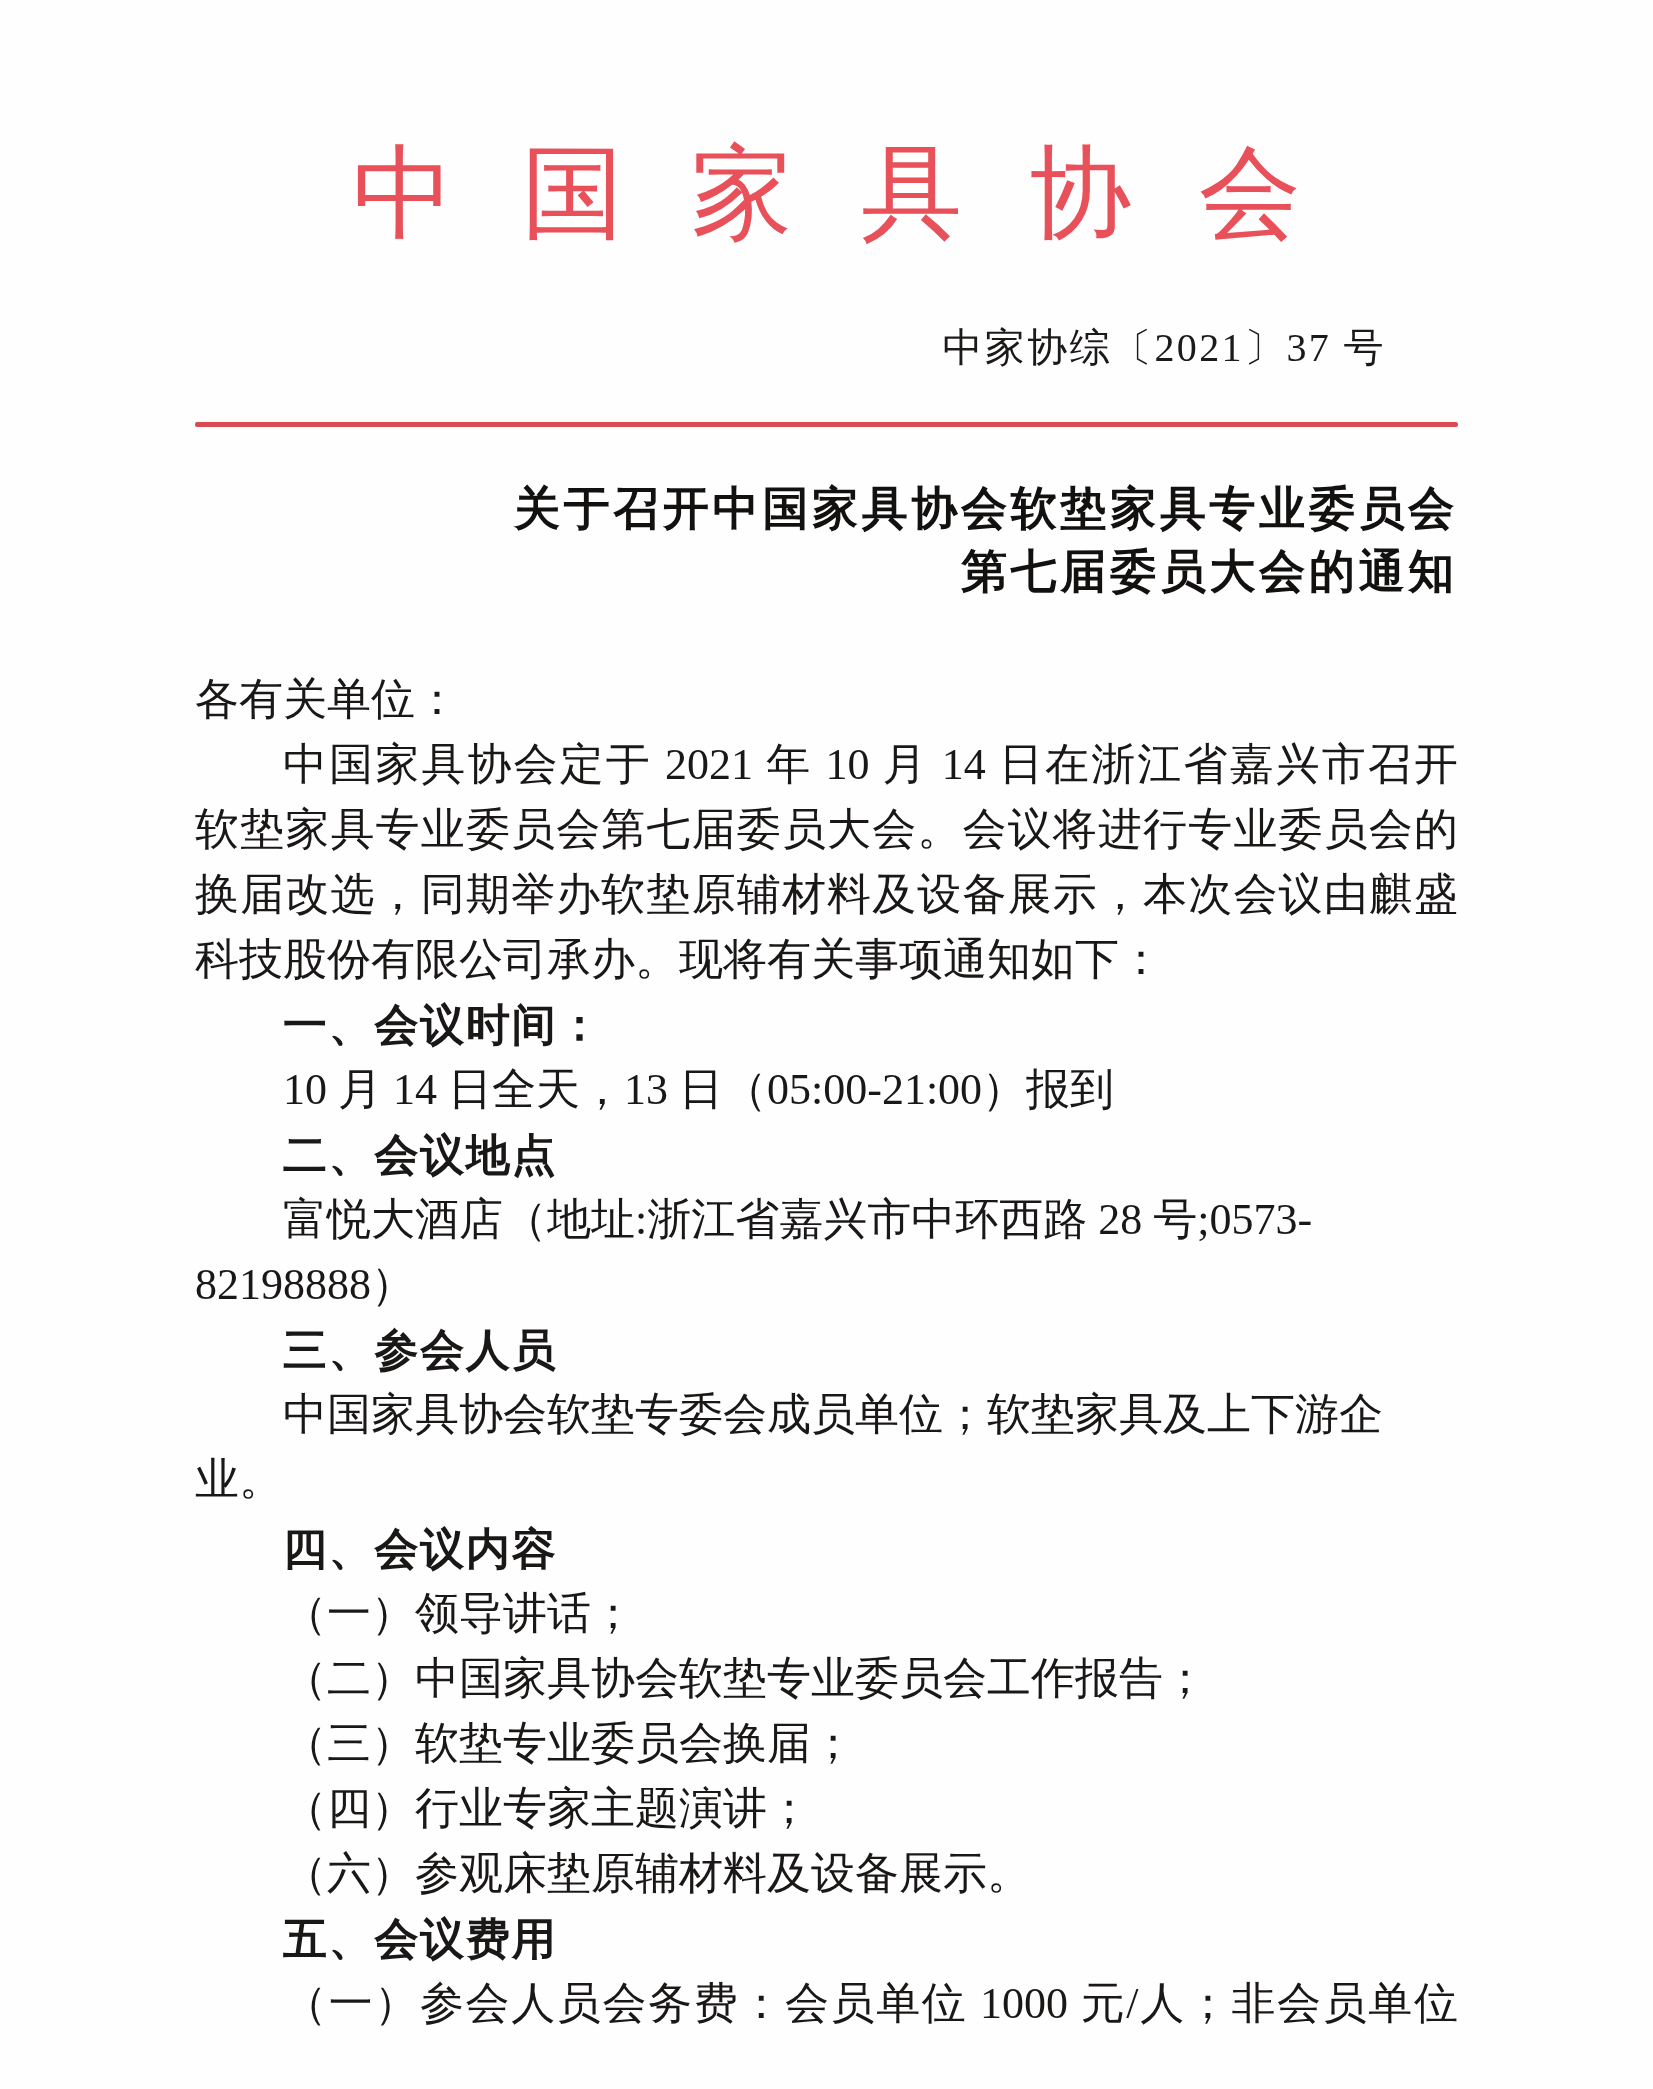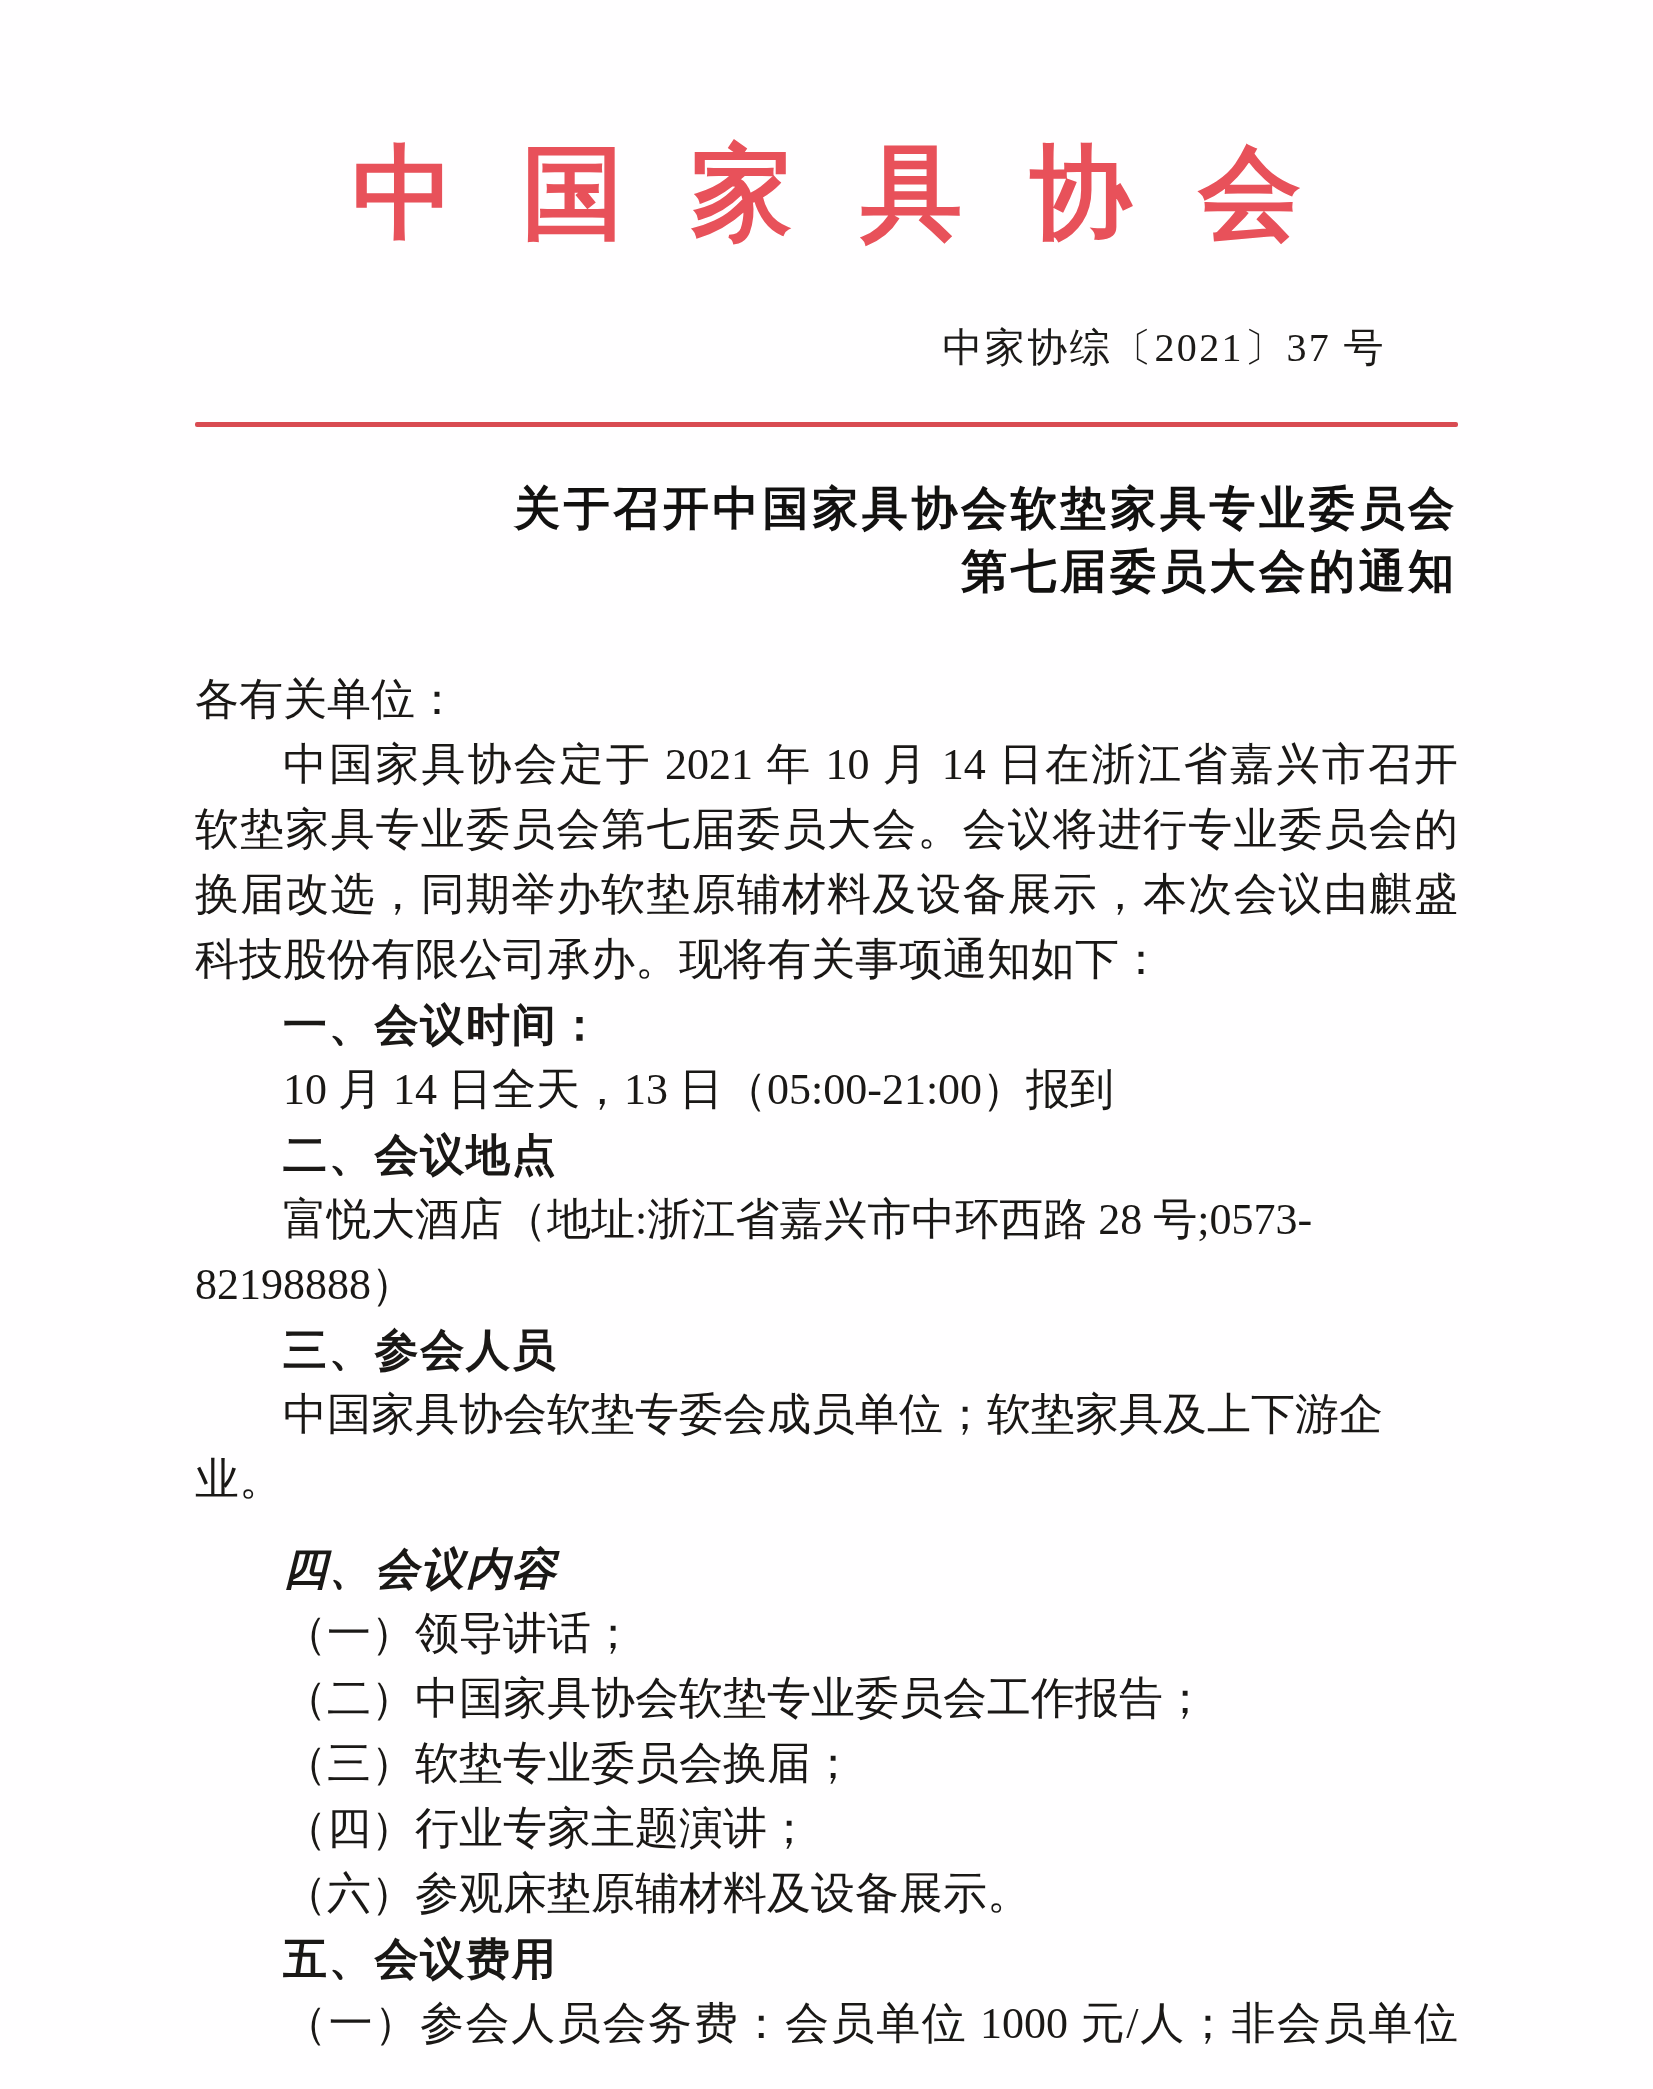--- a/index.html
+++ b/index.html
@@ -5,21 +5,21 @@
   html,body{margin:0;padding:0;background:#ffffff;}
   .page{
     width:1653px;height:2089px;background:#fffeff;
     box-sizing:border-box;padding:138px 195px 0 195px;
     font-family:"Liberation Serif","DejaVu Serif",serif;
     color:#171513;overflow:hidden;position:relative;
   }
   .org-name{
     font-size:102px;line-height:112px;text-align:center;
     color:#e8515a;letter-spacing:0.66em;padding-left:0.66em;
-    font-weight:700;white-space:nowrap;
+    font-weight:400;white-space:nowrap;
   }
   .doc-number{
     margin-top:70px;font-size:40px;line-height:56px;
     text-align:right;padding-right:72px;letter-spacing:0.06em;
     color:#1c1a18;
   }
   .red-divider{
     margin-top:46px;height:5px;background:#d94b52;border-radius:2px;
   }
   .doc-title{
@@ -32,21 +32,21 @@
     margin-top:64px;font-size:44px;color:#1a1816;
   }
   .line{
     min-height:65px;line-height:65px;
   }
   .line.indent{text-indent:2em;}
   .line.heading,.line.heading-spaced{
     font-family:"Liberation Sans","DejaVu Sans",sans-serif;
     font-weight:700;text-indent:2em;letter-spacing:0.04em;
   }
-  .line.heading-spaced{margin-top:24px;font-style:italic;}
+  .line.heading-spaced{margin-top:4px;}
   .line.fill{text-align:justify;text-align-last:justify;}
 </style>
 </head>
 <body>
 
 <div class="page">
 
   <div class="org-name">中国家具协会</div>
 
   <div class="doc-number">中家协综〔2021〕37 号</div>

